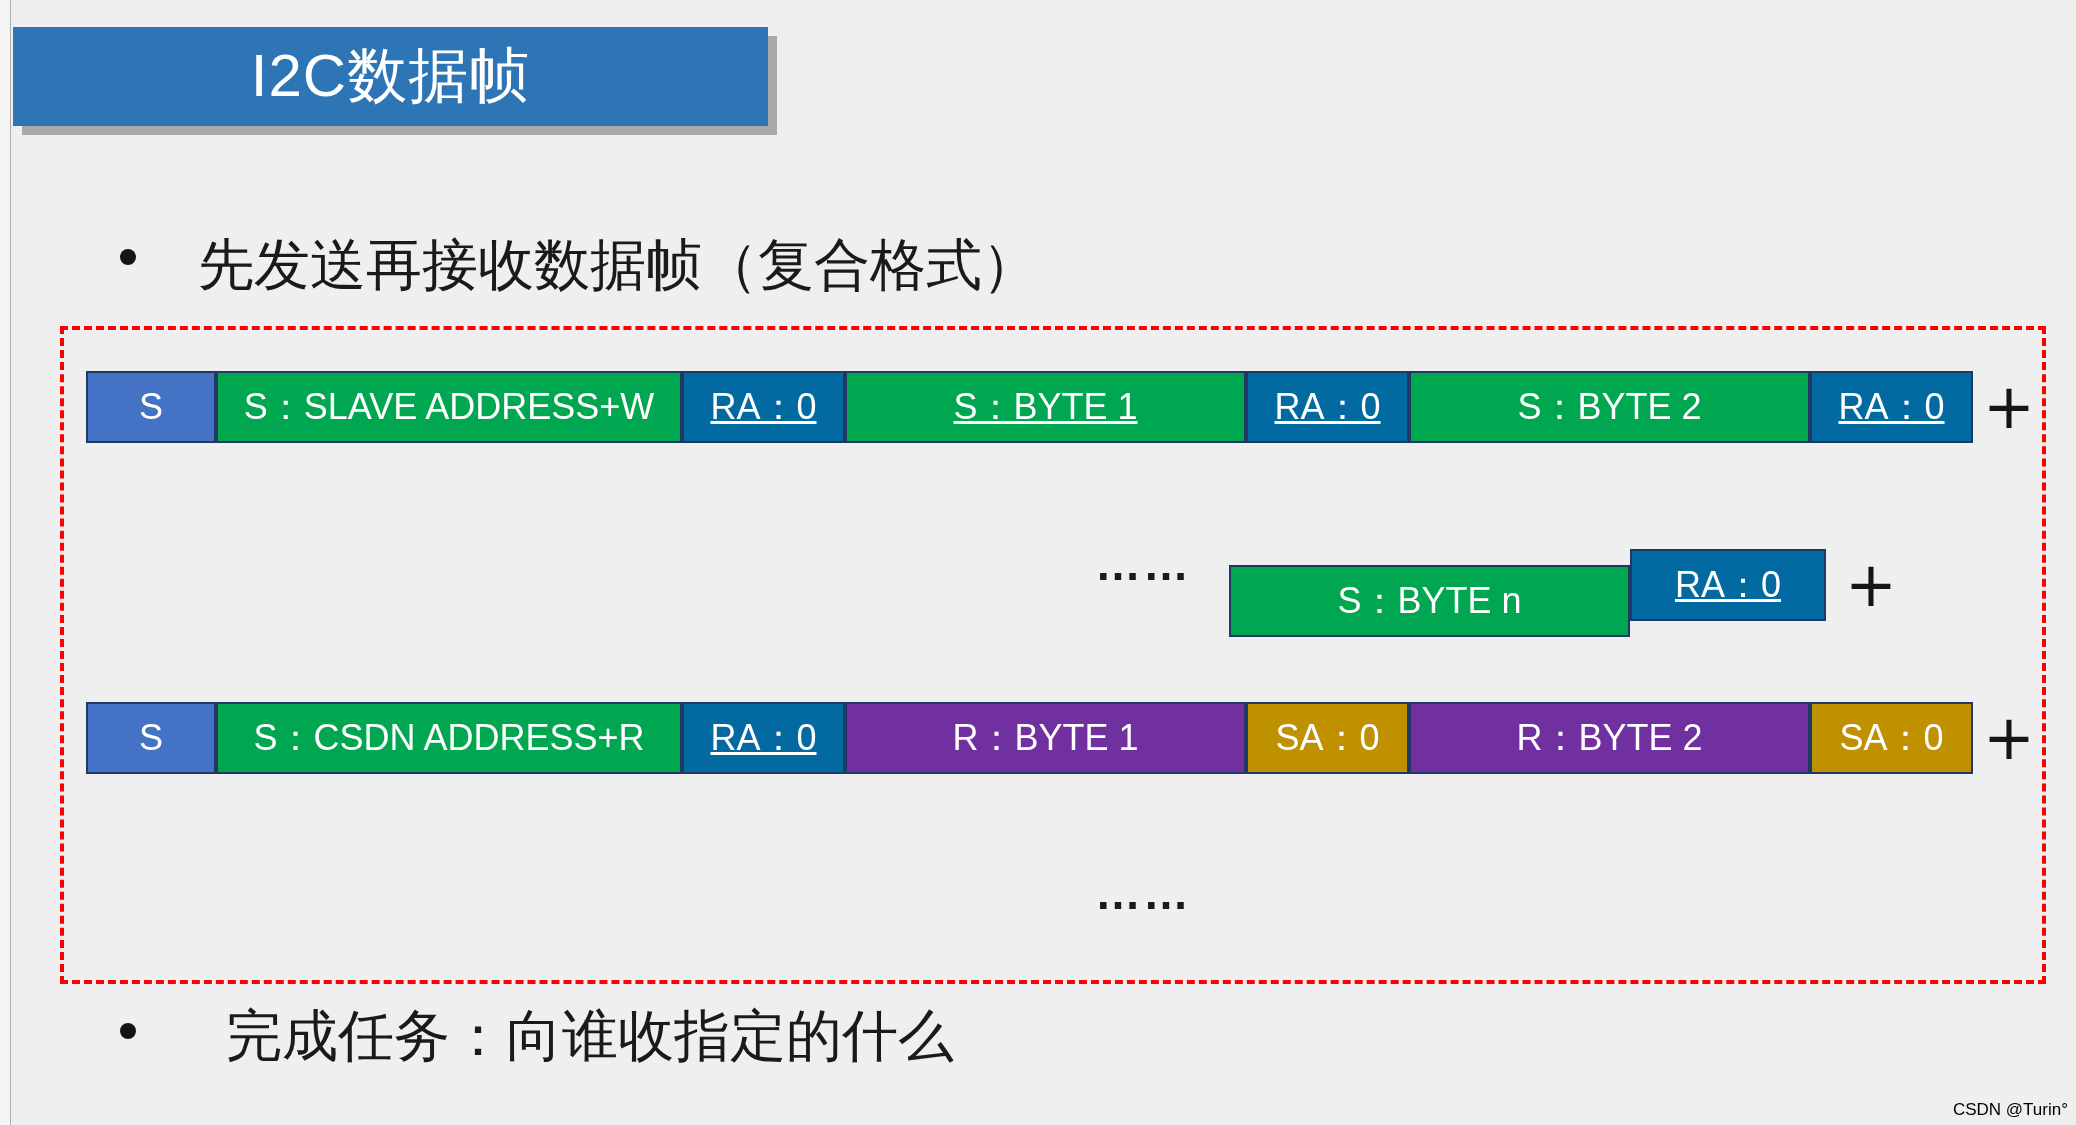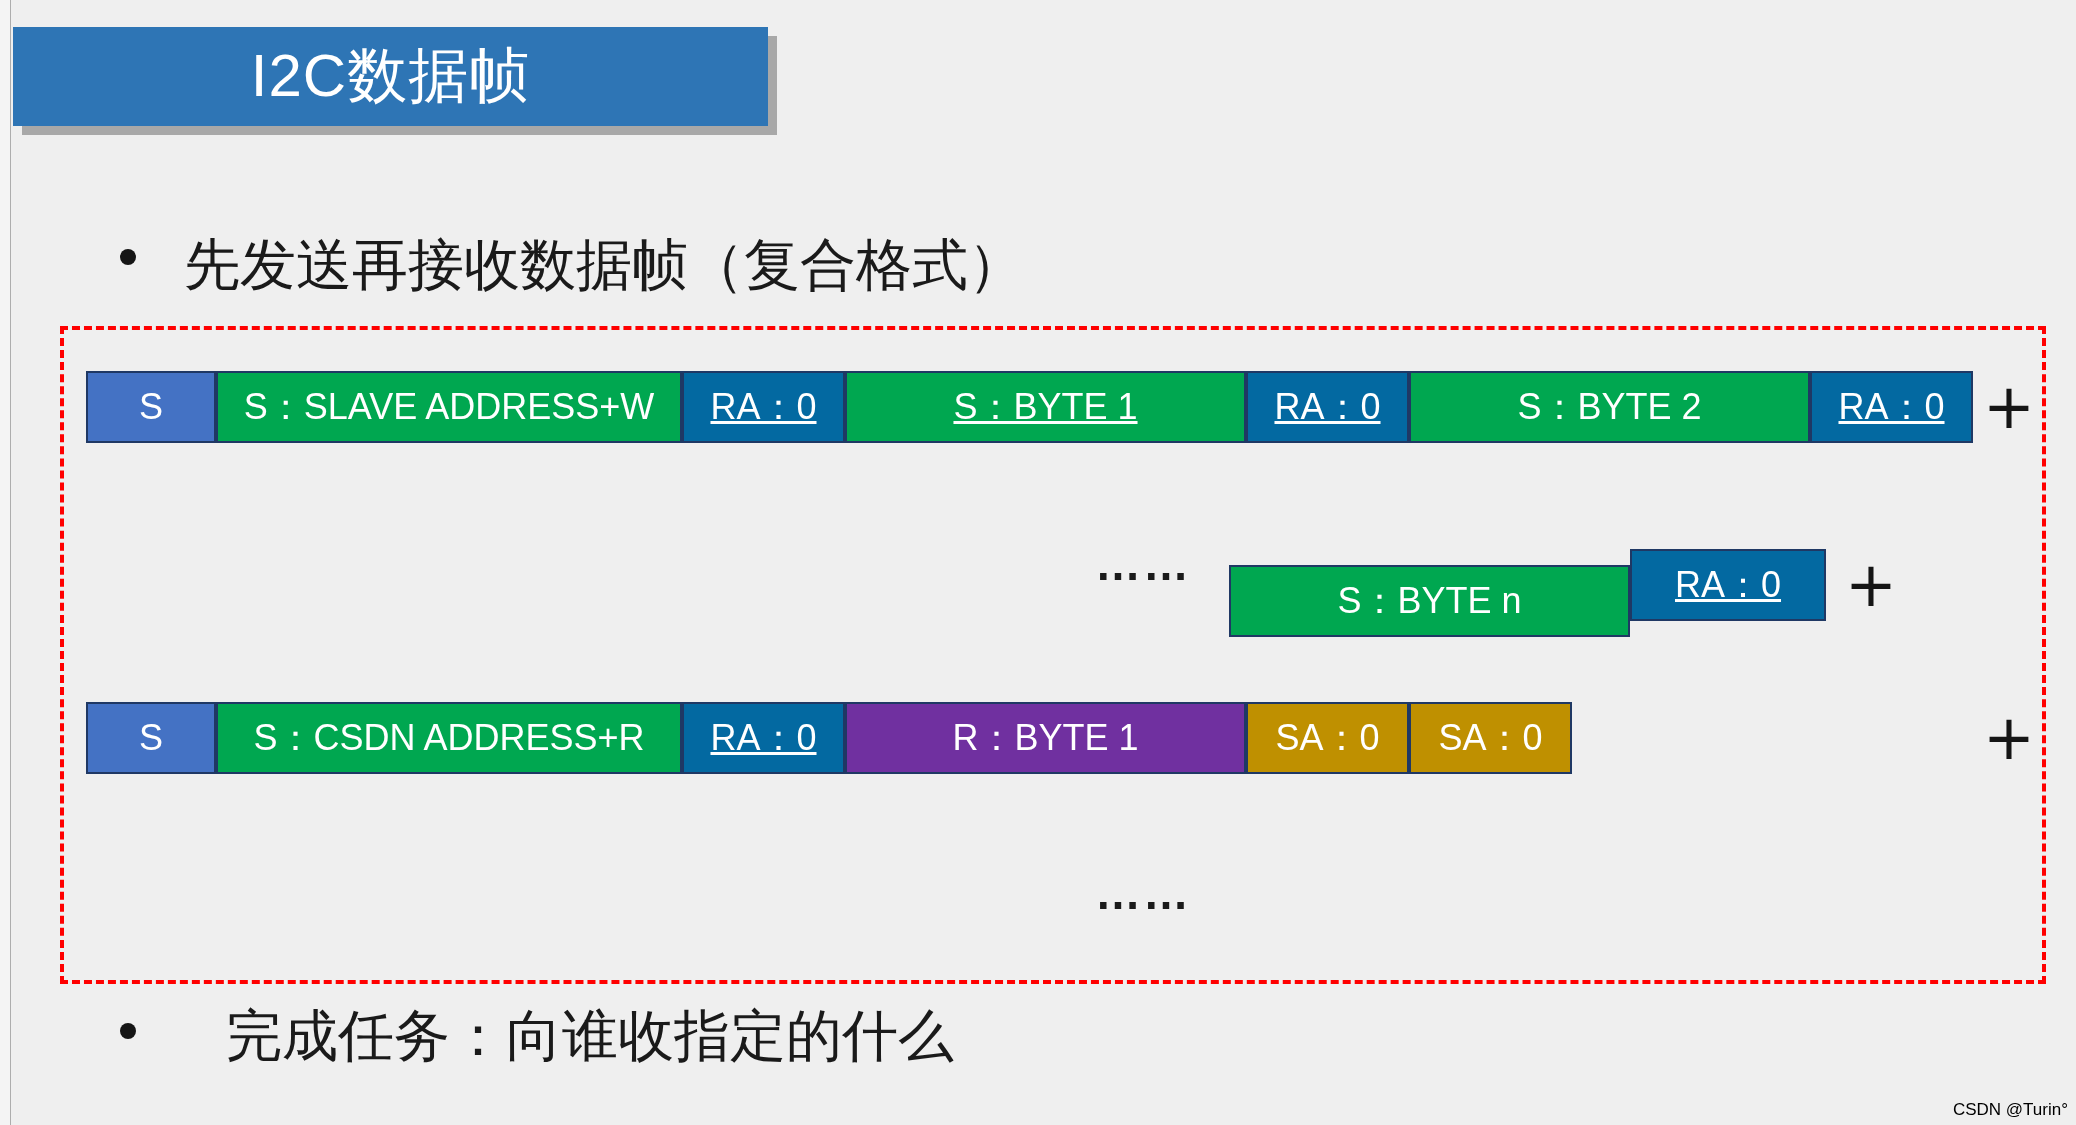--- a/index.html
+++ b/index.html
@@ -58,21 +58,21 @@
 
 <div class="canvas">
   <div class="left-strip"></div>
   <div class="left-rule"></div>
 
   <div class="title-banner">
     <span>I2C数据帧</span>
   </div>
 
   <span class="bullet-dot" style="left:120px;top:249px;"></span>
-  <span class="bullet-text" style="left:184px;top:228px;">先发送再接收数据帧（复合格式）</span>
+  <span class="bullet-text" style="left:198px;top:228px;">先发送再接收数据帧（复合格式）</span>
 
   <div class="dashed-frame"></div>
 
   <div class="row" style="left:86px;top:371px;">
     <div class="cell c-start" style="width:130px;">
       <span>S</span>
     </div>
     <div class="cell c-send" style="width:466px;">
       <span>S：SLAVE ADDRESS+W</span>
     </div>
@@ -114,20 +114,23 @@
     </div>
     <div class="cell c-ack" style="width:163px;">
       <span>RA：0</span>
     </div>
     <div class="cell c-recv" style="width:401px;">
       <span>R：BYTE 1</span>
     </div>
     <div class="cell c-sack" style="width:163px;">
       <span>SA：0</span>
     </div>
+    <div class="cell c-recv" style="width:401px;">
+      <span>R：BYTE 2</span>
+    </div>
     <div class="cell c-sack" style="width:163px;">
       <span>SA：0</span>
     </div>
   </div>
   <div class="plus" style="left:1981px;top:702px;">+</div>
 
   <div class="ellipsis" style="left:1095px;top:866px;">……</div>
 
   <span class="bullet-dot" style="left:120px;top:1023px;"></span>
   <span class="bullet-text" style="left:198px;top:999px;margin-left:28px;">完成任务：向谁收指定的什么</span>

